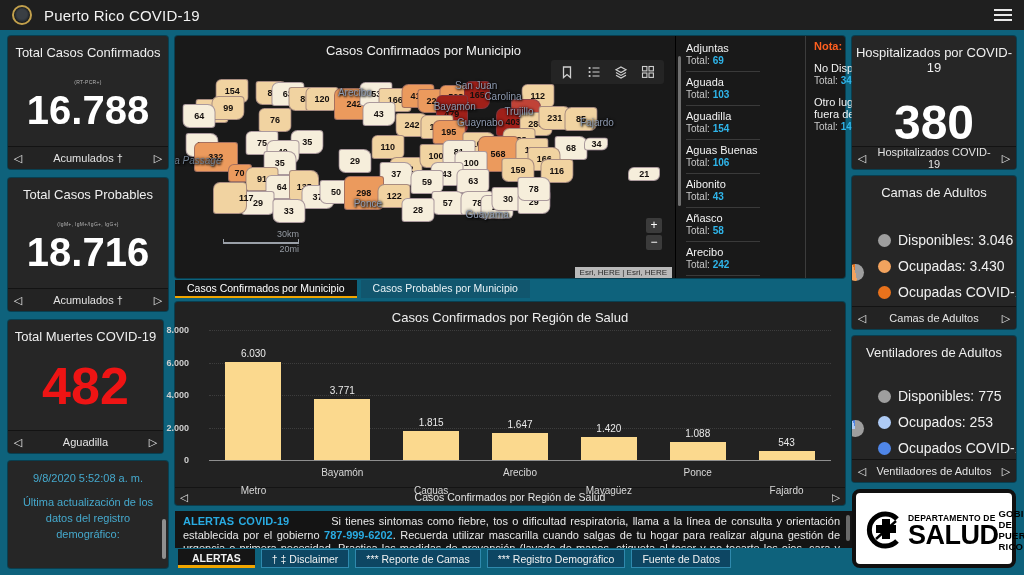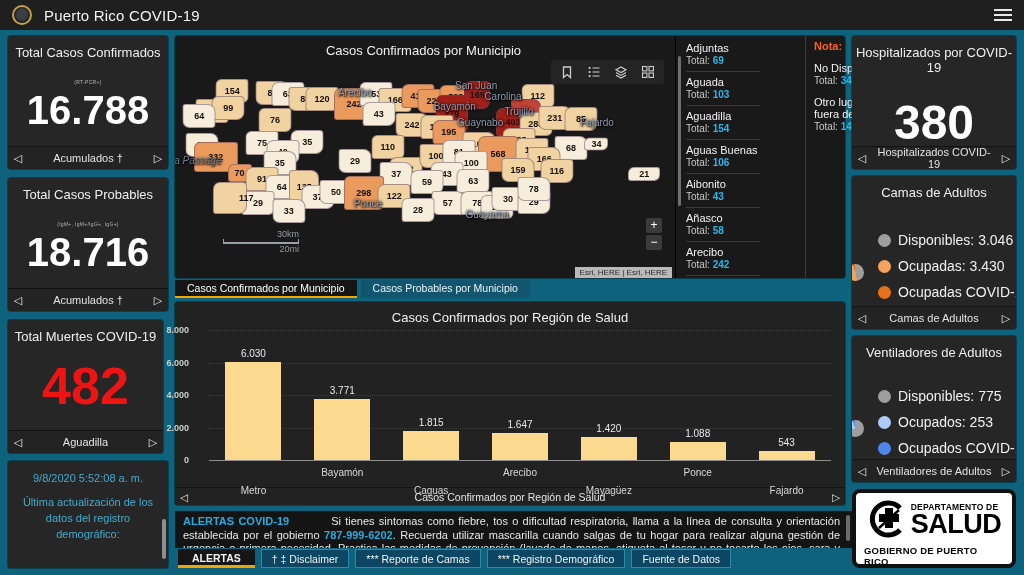--- a/index.html
+++ b/index.html
@@ -91,21 +91,21 @@
   .ftab { height:19px; padding:3px 10px 0; font-size:10.5px; color:#f2f2f2; background:#0d4663; border:1px solid #2f89ad; cursor:pointer; white-space:nowrap; }
   .ftab.active { background:#151515; border:none; border-bottom:3px solid #f0a500; font-weight:bold; padding:3px 14px 0; }
 
   
   .legend-row { display:flex; align-items:center; margin:0 0 10px 26px; }
   .legend-dot { width:13px; height:13px; border-radius:50%; margin-right:7px; flex:none; }
   .legend-text { color:#f0f0f0; font-size:14px; white-space:nowrap; }
   .mini-pie { position:absolute; width:17px; height:17px; border-radius:50%; left:-5px; }
 
   
-  .logo-card { position:absolute; left:852px; top:489px; width:164px; height:79px; background:#ffffff; border:4px solid #101010; border-radius:8px; padding:5px 8px 3px; display:flex; flex-direction:column; align-items:center; }
+  .logo-card { position:absolute; left:852px; top:489px; width:164px; height:79px; background:#ffffff; border:4px solid #101010; border-radius:8px; padding:5px 8px 3px; display:flex; flex-direction:row; align-items:center; }
   .logo-row { display:flex; align-items:center; }
   .logo-texts { margin-left:2px; }
   .logo-line1 { font-size:8.5px; font-weight:bold; color:#000; letter-spacing:.2px; }
   .logo-line2 { font-size:27px; font-weight:bold; color:#000; line-height:24px; letter-spacing:-.5px; }
   .logo-divider { width:140px; height:2px; background:#000; margin:3px 0 2px; }
   .logo-line3 { font-size:9.5px; font-weight:bold; color:#000; letter-spacing:.2px; }
 </style>
 </head>
 <body>
 

